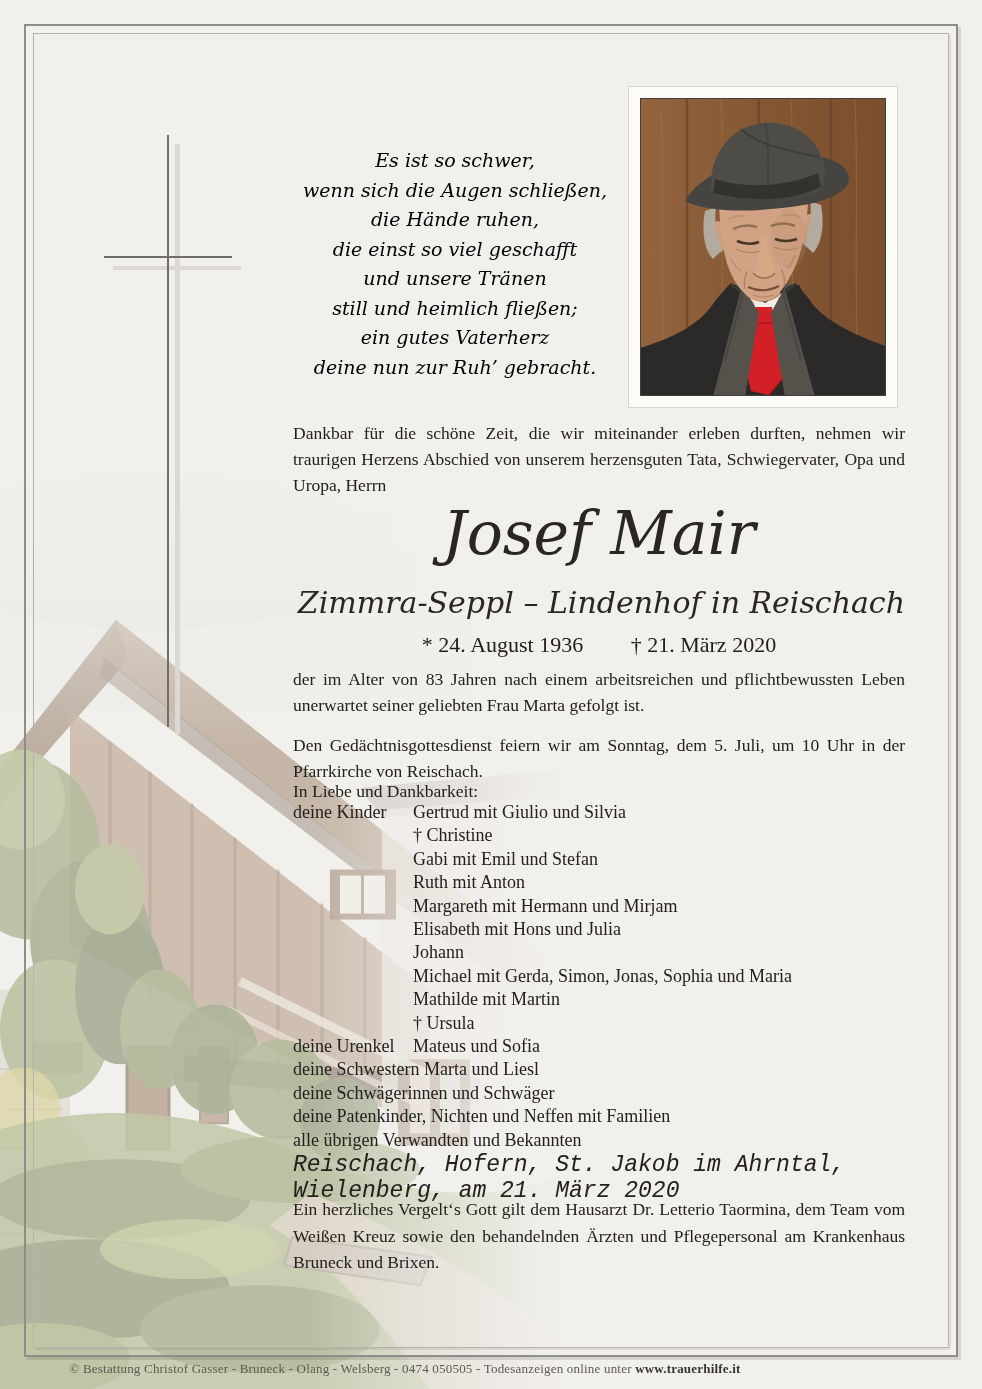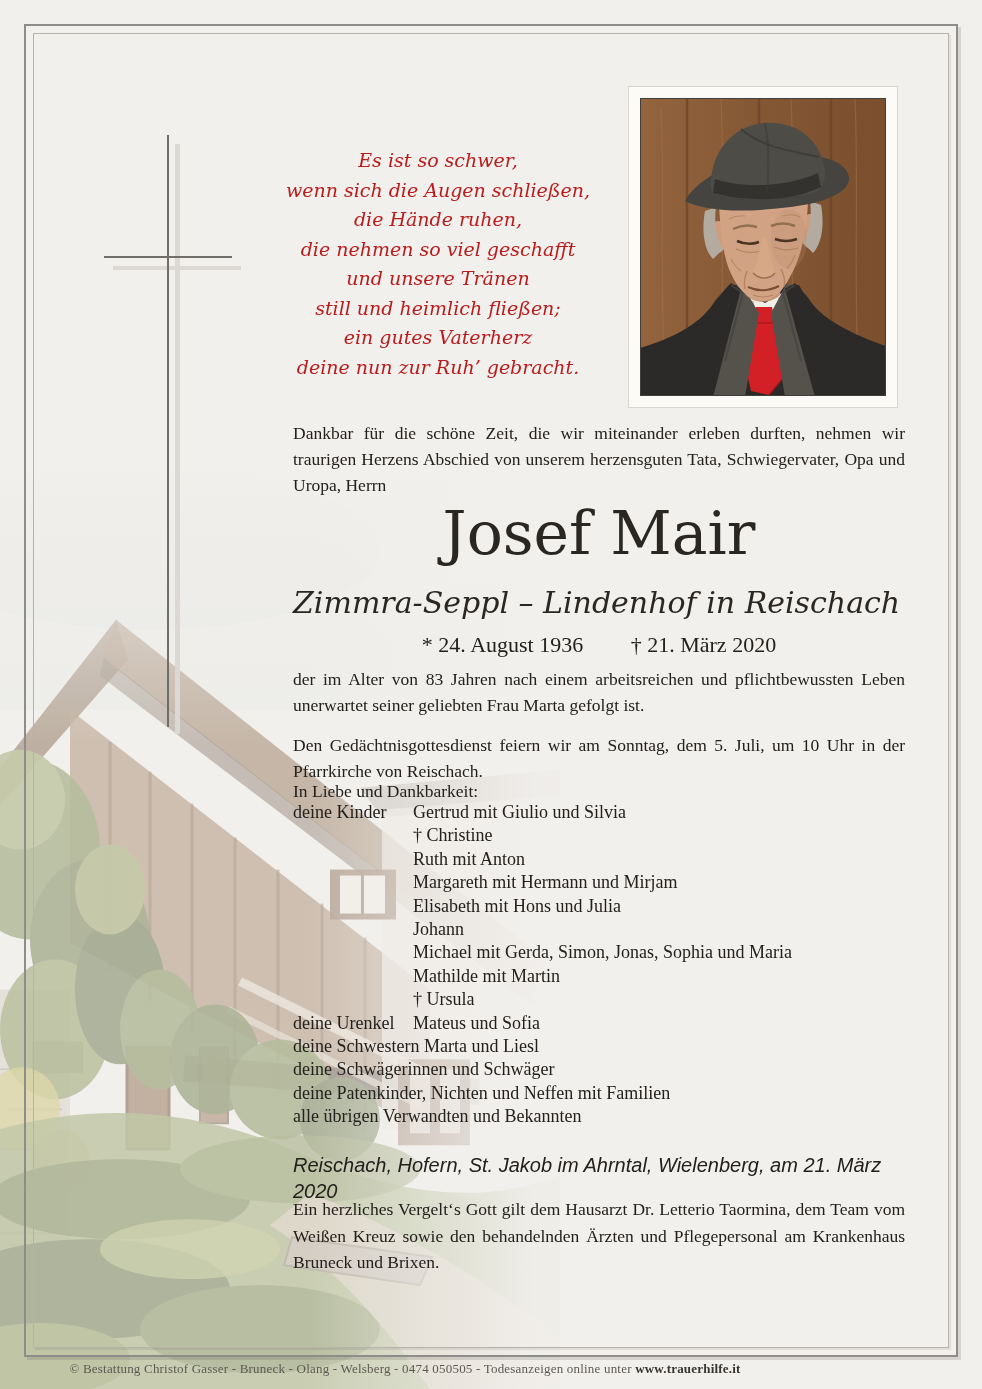--- a/index.html
+++ b/index.html
@@ -19,48 +19,48 @@
   .frame.inner{left:33px;top:33px;right:33px;bottom:41px;border:1px solid #b6b3ad;box-shadow:2px 2px 0 rgba(90,85,78,.12);}
 
   
   .cross span{position:absolute;display:block;z-index:4;}
   .cross .v-shadow{left:175px;top:144px;width:5px;height:590px;background:#dcd9d4;}
   .cross .h-shadow{left:113px;top:266px;width:128px;height:4px;background:#dcd9d4;}
   .cross .v{left:167px;top:135px;width:2px;height:592px;background:#716e6a;}
   .cross .h{left:104px;top:256px;width:128px;height:2px;background:#716e6a;}
 
   
-  .poem{position:absolute;left:238px;top:146px;width:400px;z-index:5;text-align:center;
-    font-family:"DejaVu Serif", serif;font-style:italic;font-size:19px;line-height:29.5px;color:#b91c1c;}
+  .poem{position:absolute;left:255px;top:146px;width:400px;z-index:5;text-align:center;
+    font-family:"DejaVu Serif", serif;font-style:italic;font-size:19px;line-height:29.5px;color:#000000;}
 
   
   .photo{position:absolute;left:628px;top:86px;width:268px;height:320px;margin:0;z-index:5;
     background:#fcfbf8;border:1px solid #d9d6d0;display:flex;align-items:center;justify-content:center;}
   .photo-inner{width:244px;height:296px;border:1px solid #413f3c;}
   .photo-inner svg{display:block;}
 
   
   .tblock{position:absolute;left:293px;width:612px;margin:0;z-index:5;font-size:17.5px;line-height:26px;color:#24211d;}
   .j{text-align:justify;}
   .intro{top:420px;}
-  .name{top:498px;text-align:center;font-family:"DejaVu Serif", serif;
+  .name{top:498px;text-align:center;font-family:"DejaVu Serif", serif;font-style:italic;
     font-weight:500;font-size:60px;line-height:70px;color:#2a2723;}
-  .vulgo{top:584px;text-align:left;font-family:"DejaVu Serif", serif;font-style:italic;
+  .vulgo{top:584px;text-align:right;font-family:"DejaVu Serif", serif;font-style:italic;
     font-weight:500;font-size:30px;line-height:38px;color:#2a2723;}
   .dates{top:632px;text-align:center;font-size:22px;}
   .dates span{display:inline-block;margin:0 21px;}
   .obituary{top:666px;}
   .service{top:732px;}
   .love{top:778px;}
   .family{top:801px;font-size:18px;line-height:23.4px;}
   .frow{display:flex;}
   .flabel{width:120px;flex:none;}
   .fvalue{flex:1;}
   .fline{display:block;}
-  .places{top:1152px;font-family:Liberation Sans, sans-serif;font-style:italic;font-size:20px;}
+  .places{top:1152px;font-family:Liberation Mono, monospace;font-style:italic;font-size:23px;}
   .thanks{top:1196px;line-height:26.5px;}
 
   
   .footer{position:absolute;left:0;top:1360px;width:810px;z-index:5;text-align:center;
     font-size:13px;line-height:18px;color:#5d5952;letter-spacing:.2px;}
   .footer .url{font-weight:bold;color:#383530;text-decoration:none;cursor:pointer;}
 </style>
 </head>
 <body>
 
@@ -149,21 +149,21 @@
     <span class="v-shadow"></span>
     <span class="h-shadow"></span>
     <span class="v"></span>
     <span class="h"></span>
   </div>
 
   <div class="poem">
     <div>Es ist so schwer,</div>
     <div>wenn sich die Augen schließen,</div>
     <div>die Hände ruhen,</div>
-    <div>die nehmen so viel geschafft</div>
+    <div>die einst so viel geschafft</div>
     <div>und unsere Tränen</div>
     <div>still und heimlich fließen;</div>
     <div>ein gutes Vaterherz</div>
     <div>deine nun zur Ruh’ gebracht.</div>
   </div>
 
   <figure class="photo">
     <div class="photo-inner">
       <svg viewBox="0 0 244 296" width="244" height="296" aria-hidden="true">
         <defs>
@@ -263,20 +263,21 @@
     <div class="frow">
       <span class="flabel">deine Kinder</span>
       <span class="fvalue">Gertrud mit Giulio und Silvia</span>
     </div>
     <div class="frow">
       <span class="flabel"></span>
       <span class="fvalue">† Christine</span>
     </div>
     <div class="frow">
       <span class="flabel"></span>
+      <span class="fvalue">Gabi mit Emil und Stefan</span>
     </div>
     <div class="frow">
       <span class="flabel"></span>
       <span class="fvalue">Ruth mit Anton</span>
     </div>
     <div class="frow">
       <span class="flabel"></span>
       <span class="fvalue">Margareth mit Hermann und Mirjam</span>
     </div>
     <div class="frow">

